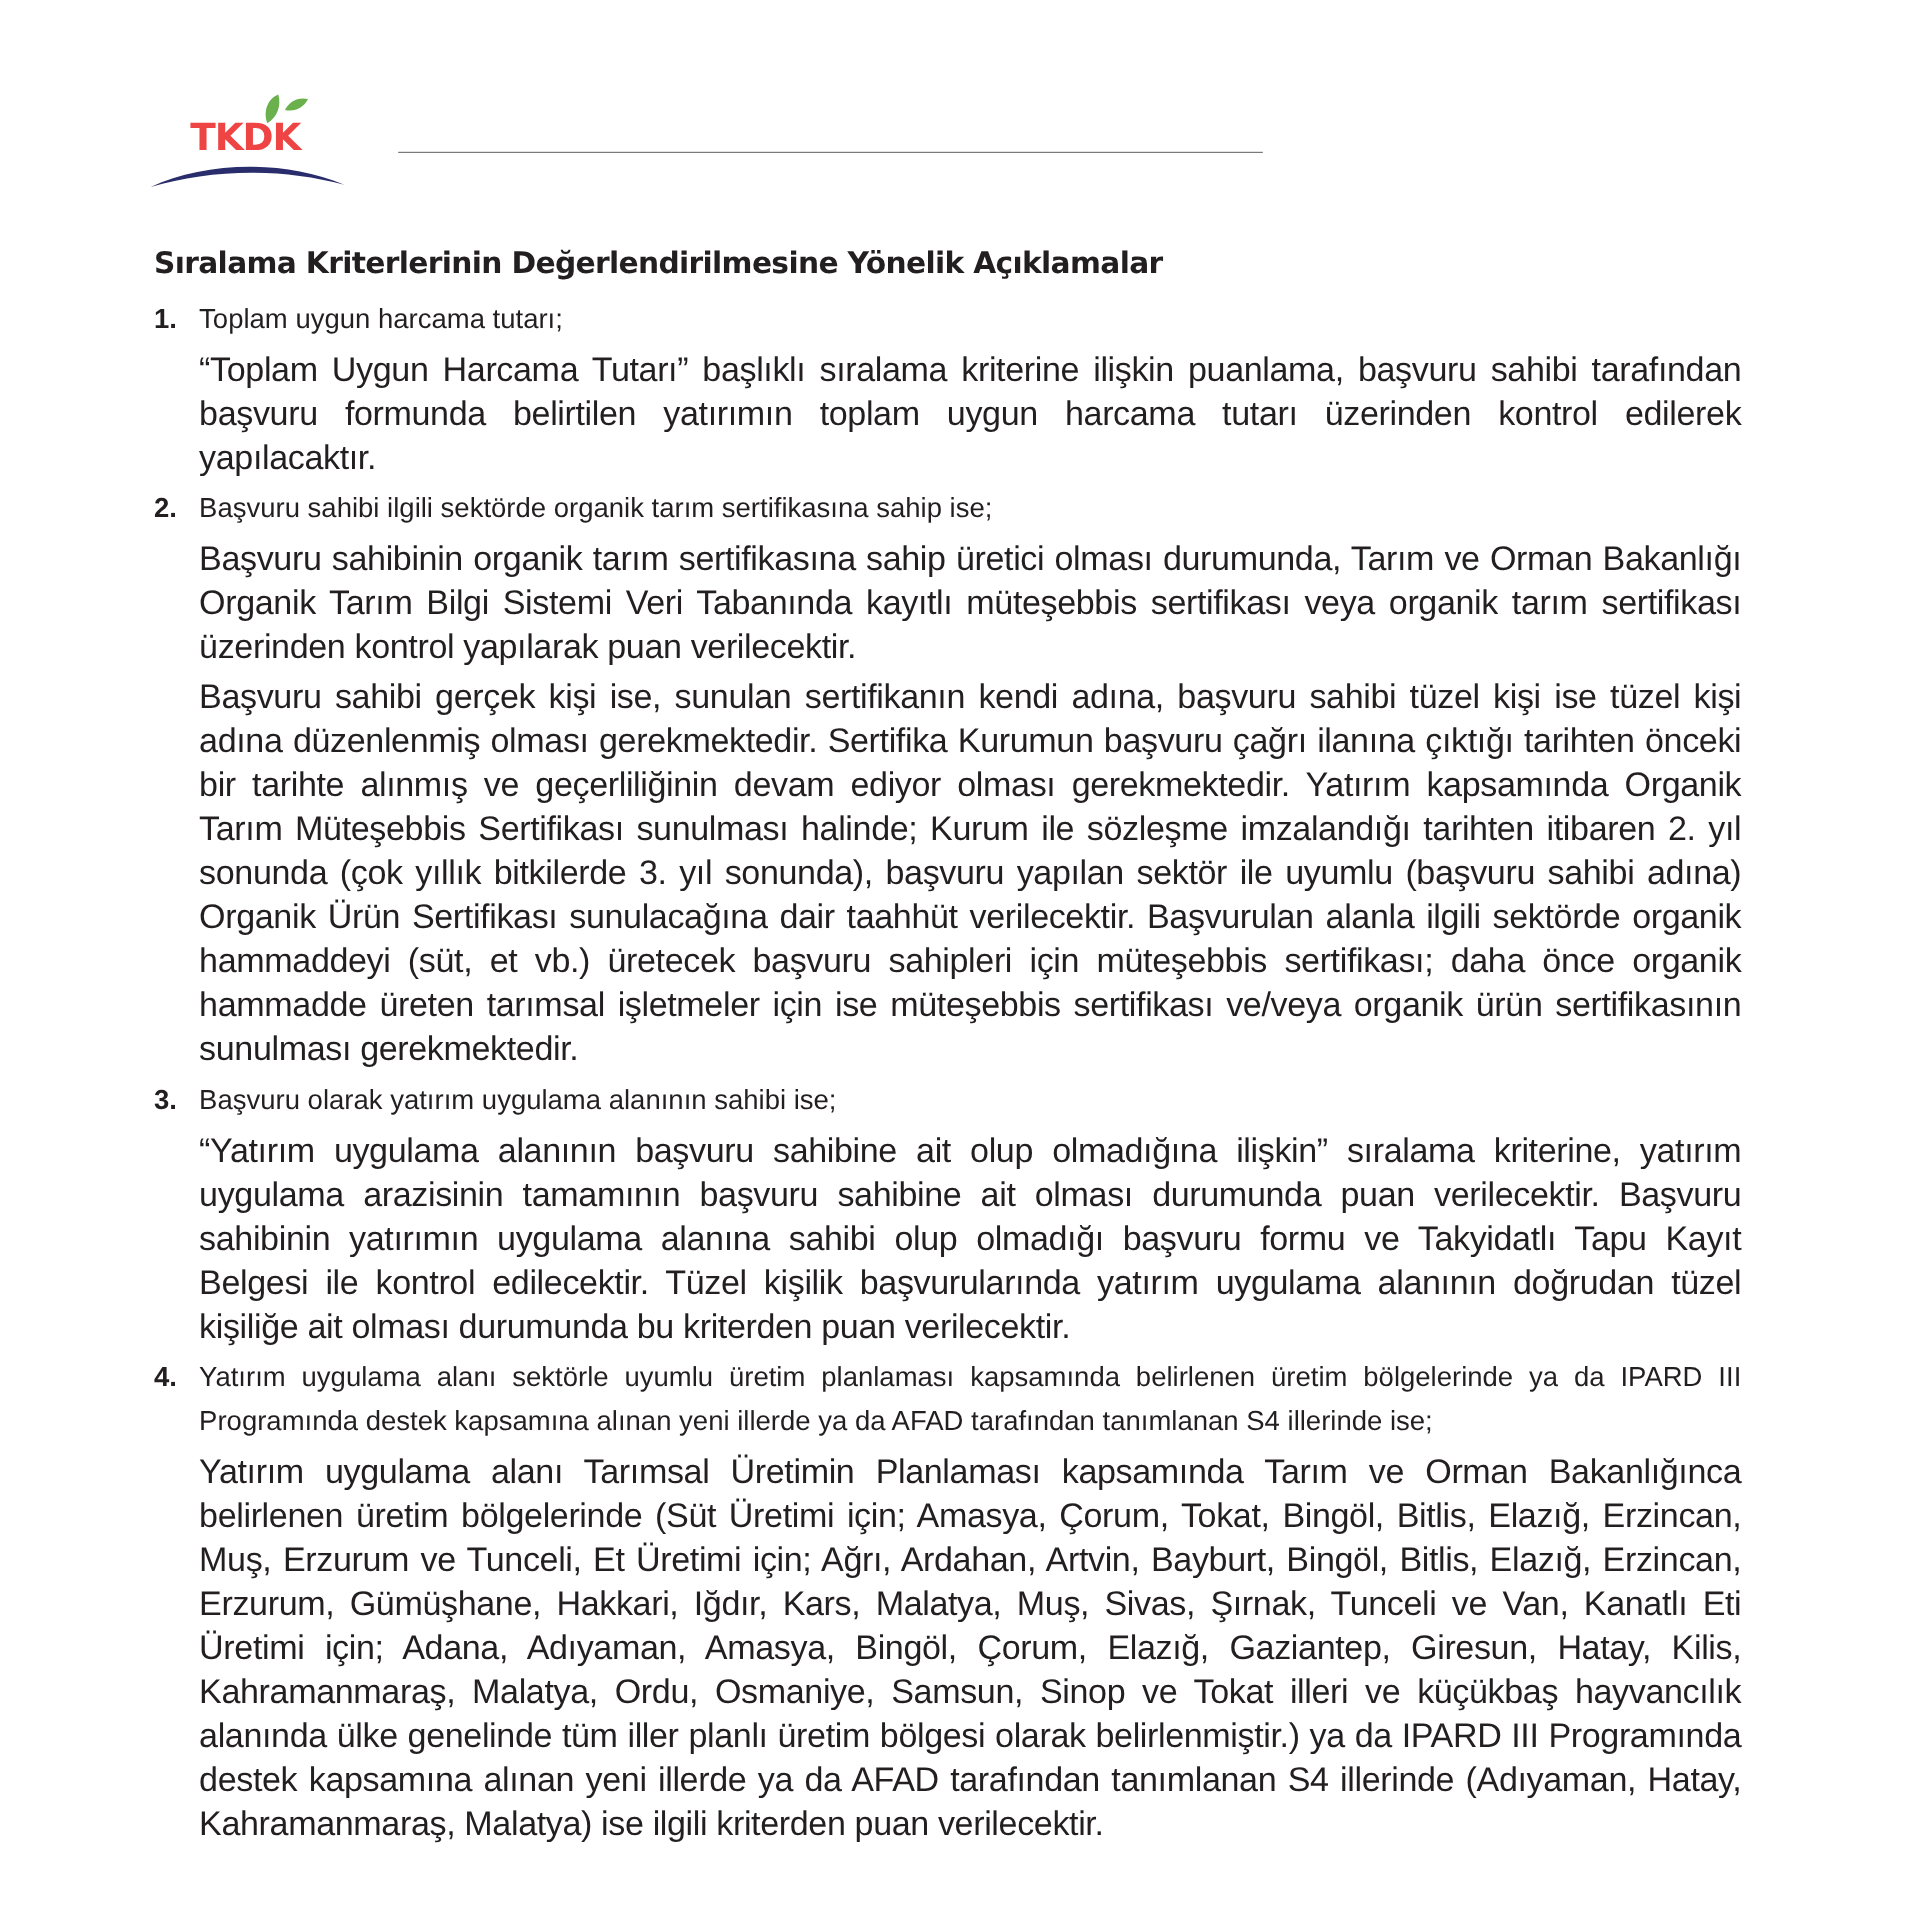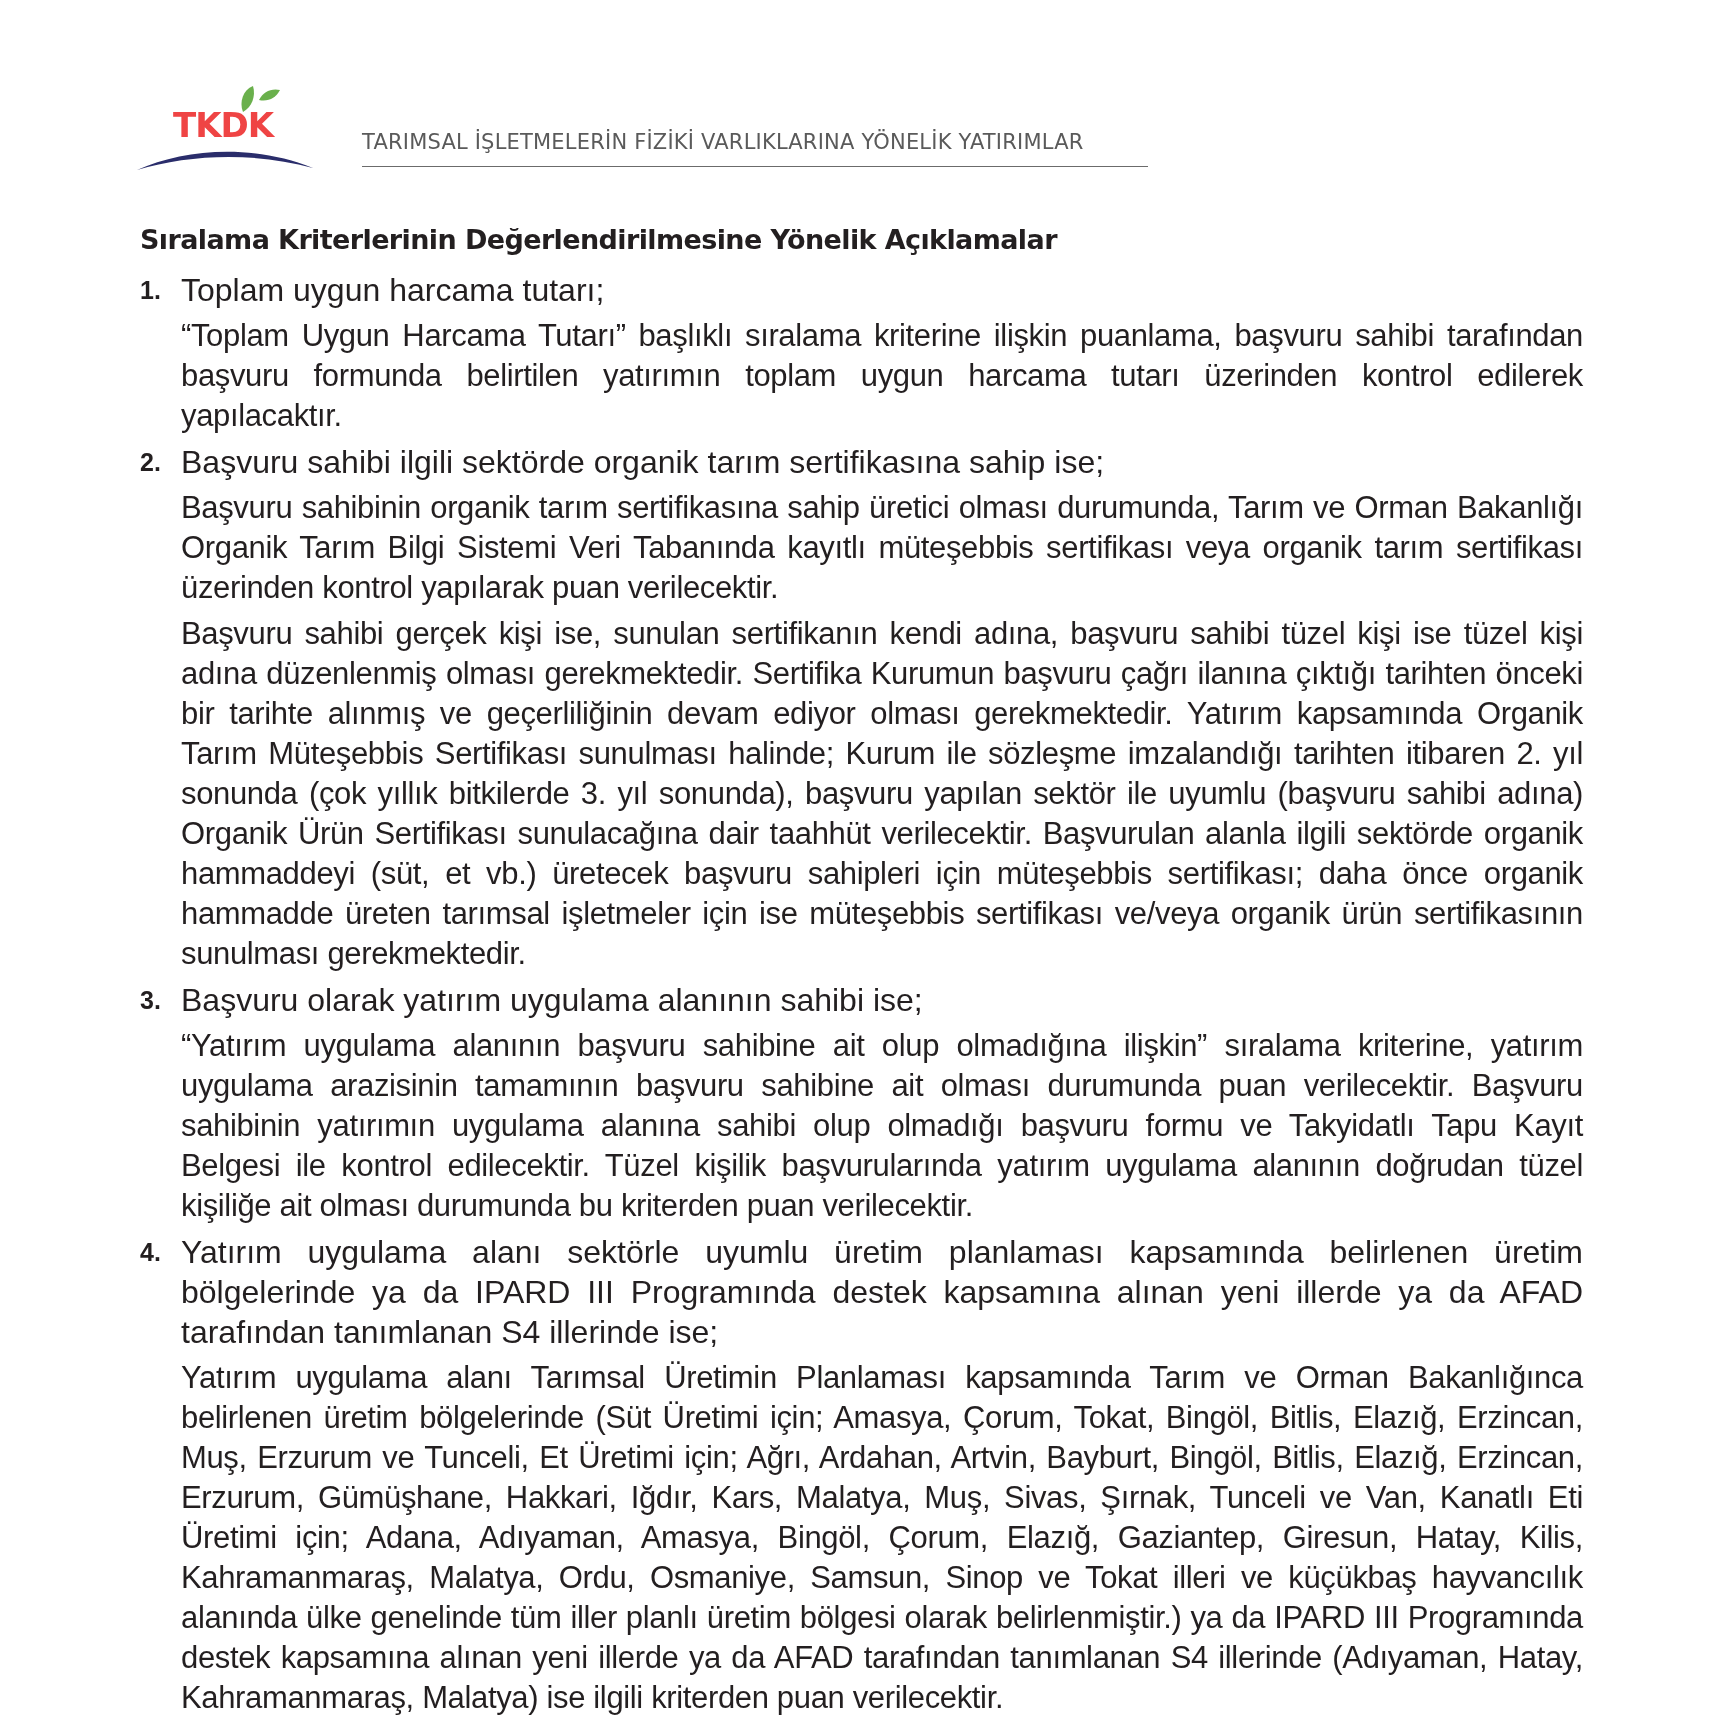--- a/index.html
+++ b/index.html
@@ -7,38 +7,37 @@
   .logo { position: absolute; left: 135px; top: 82px; width: 180px; height: 92px; }
   .logo-text { position: absolute; left: 38px; top: 26px; font-family: "DejaVu Sans", sans-serif; font-weight: bold; font-size: 34px; letter-spacing: -1px; color: #ef4444; line-height: 1; }
   .logo svg { position: absolute; left: 0; top: 0; }
   .running-header { position: absolute; left: 362px; top: 128px; width: 786px; }
   .running-header .title { font-family: "DejaVu Sans", sans-serif; font-size: 21px; color: #5a5a5a; letter-spacing: 0.2px; line-height: 28px; white-space: nowrap; }
   .running-header .rule { height: 1px; background: #6b6b6b; margin-top: 10px; }
   .content { position: absolute; left: 140px; top: 220px; width: 1443px; }
   h1 { font-family: "DejaVu Sans", sans-serif; font-weight: bold; font-size: 27px; letter-spacing: -0.6px; margin: 0 0 10px 0; line-height: 40px; color: #231f20; }
   .item { position: relative; padding-left: 41px; }
   .item .num { position: absolute; left: 0; top: 0; font-weight: bold; font-size: 25px; line-height: 40px; }
-  .item .lead { font-size: 32px; line-height: 40px; margin: 0 0 6px 0; text-align: justify; }
+  .item .lead { font-size: 25px; line-height: 40px; margin: 0 0 6px 0; text-align: justify; }
   .item p.body { font-size: 31px; line-height: 40px; margin: 0 0 6px 0; text-align: justify; letter-spacing: -0.35px; }
   .item { margin-bottom: 2px; }
 </style>
 </head>
 <body>
 
 <div class="logo">
   <svg width="180" height="92" viewBox="0 0 180 92">
     <path d="M108 30 C 104 20, 108 8, 118 4 C 121 14, 117 25, 108 30 Z" fill="#6ab04c"></path>
     <path d="M124 18 C 128 10, 136 6, 145 8 C 141 16, 133 20, 124 18 Z" fill="#6ab04c"></path>
     <path d="M2 88 C 50 66, 120 62, 178 86 C 120 70, 55 72, 2 88 Z" fill="#2a2d6b"></path>
   </svg>
   <div class="logo-text">TKDK</div>
 </div>
 
 <div class="running-header">
-  <div class="title">TARIMSAL İŞLETMELERİN FİZİKİ VARLIKLARINA YÖNELİK YATIRIMLAR</div>
   <div class="rule"></div>
 </div>
 
 <div class="content">
   <h1>Sıralama Kriterlerinin Değerlendirilmesine Yönelik Açıklamalar</h1>
 
   <div class="item">
     <span class="num">1.</span>
     <p class="lead">Toplam uygun harcama tutarı;</p>
     <p class="body">“Toplam Uygun Harcama Tutarı” başlıklı sıralama kriterine ilişkin puanlama, başvuru sahibi tarafından başvuru formunda belirtilen yatırımın toplam uygun harcama tutarı üzerinden kontrol edilerek yapılacaktır.</p>

